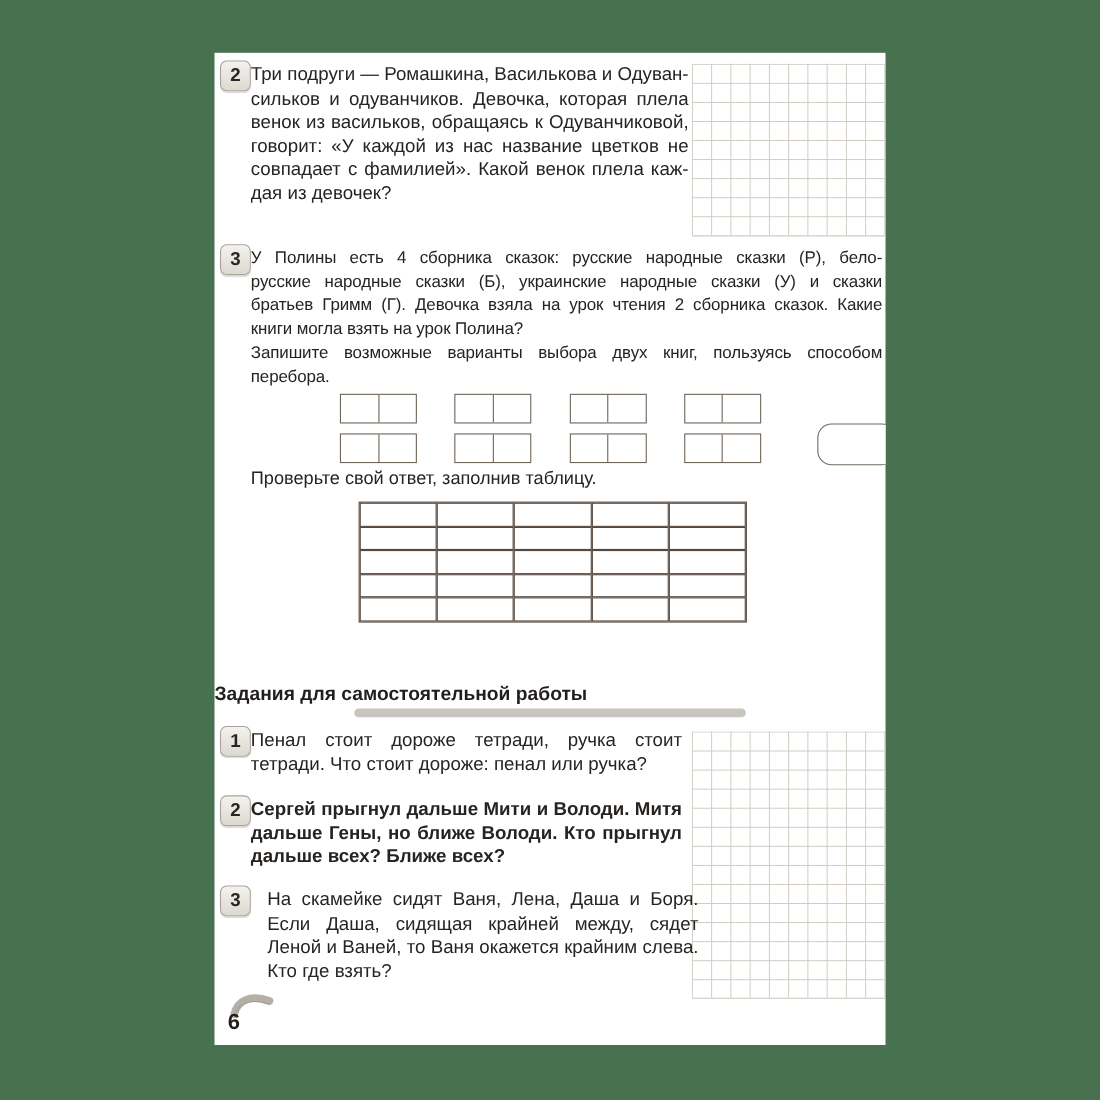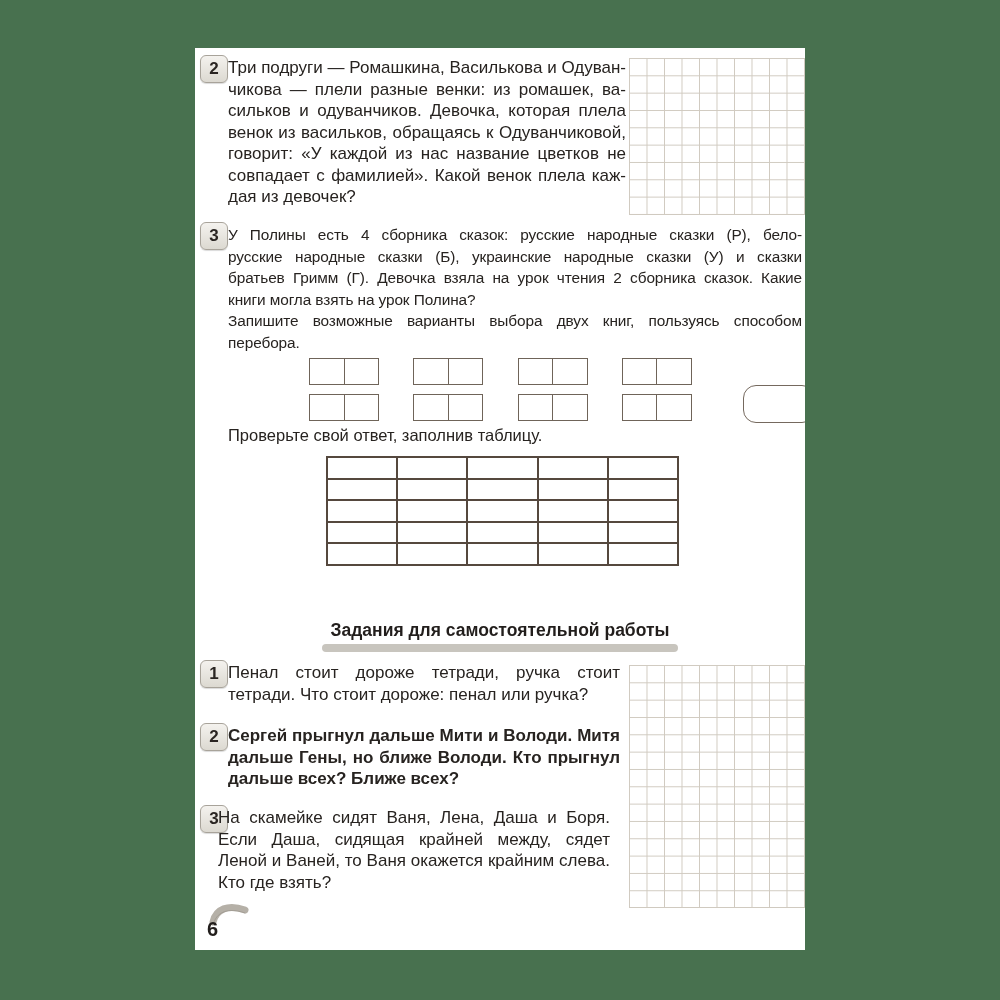--- a/index.html
+++ b/index.html
@@ -45,42 +45,41 @@
   }
   .check-prompt{position:absolute;left:33px;top:378px;font-size:16.5px;}
   .answers-table{
     position:absolute;left:131px;top:408px;width:351px;height:108px;
     display:grid;border:1.5px solid #55483e;background:#8a8larger;
   }
   .answers-table{background:#fff;}
   .tcell{border:0.8px solid #55483e;}
   .section-header{
     position:absolute;left:0;top:572px;width:100%;
-    text-align:center;font-weight:bold;font-size:17.5px;color:#221e1c;
+    text-align:left;font-weight:bold;font-size:17.5px;color:#221e1c;
   }
   .section-underline{
     position:absolute;left:127px;top:596px;width:356px;height:8px;
     border-radius:4px;background:#c8c5be;
   }
   .page-number{
     position:absolute;left:12px;top:870px;
     font-weight:bold;font-size:20px;color:#221e1c;
   }
   .swoosh{position:absolute;left:14px;top:853px;width:40px;height:26px;}
 </style>
 </head>
 <body>
 
 <div class="stage">
   <div class="page">
 
     <div class="badge" style="left:5px;top:7px;">2</div>
     <div class="ptext" style="left:33px;top:9px;width:398px;">
         <div class="ln">Три подруги — Ромашкина, Василькова и Одуван-</div>
-        <div class="ln">чикова — плели разные венки: из ромашек, ва-</div>
         <div class="ln">сильков и одуванчиков. Девочка, которая плела</div>
         <div class="ln">венок из васильков, обращаясь к Одуванчиковой,</div>
         <div class="ln">говорит: «У каждой из нас название цветков не</div>
         <div class="ln">совпадает с фамилией». Какой венок плела каж-</div>
         <div class="ln noj">дая из девочек?</div>
       </div>
 
     <div class="sqgrid" style="left:434px;top:10px;width:176px;height:156px;"></div>
 
     <div class="badge" style="left:5px;top:174px;">3</div>
@@ -176,21 +175,21 @@
       </div>
 
     <div class="badge" style="left:5px;top:675px;">2</div>
     <div class="ptext" style="left:33px;top:677px;width:392px;font-weight:bold;">
         <div class="ln">Сергей прыгнул дальше Мити и Володи. Митя —</div>
         <div class="ln">дальше Гены, но ближе Володи. Кто прыгнул</div>
         <div class="ln noj">дальше всех? Ближе всех?</div>
       </div>
 
     <div class="badge" style="left:5px;top:757px;">3</div>
-    <div class="ptext" style="left:23px;top:759px;width:392px;">
+    <div class="ptext" style="left:48px;top:759px;width:392px;">
         <div class="ln">На скамейке сидят Ваня, Лена, Даша и Боря.</div>
         <div class="ln">Если Даша, сидящая крайней между, сядет между</div>
         <div class="ln">Леной и Ваней, то Ваня окажется крайним слева.</div>
         <div class="ln noj">Кто где взять?</div>
       </div>
 
     <svg class="swoosh" viewBox="0 0 40 26">
       <path d="M4 21 C7 8 19 3 36 9" fill="none" stroke="#b5b0a7" stroke-width="7" stroke-linecap="round"></path>
       <path d="M4 21 C7 8 19 3 36 9" fill="none" stroke="#8f8a81" stroke-width="1" stroke-linecap="round" opacity="0.5" transform="translate(0,3)"></path>
     </svg>

